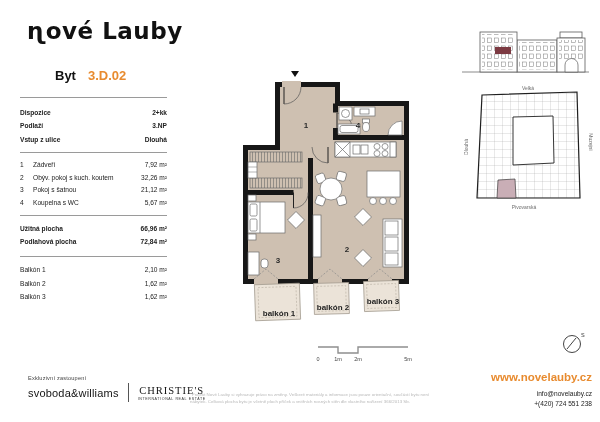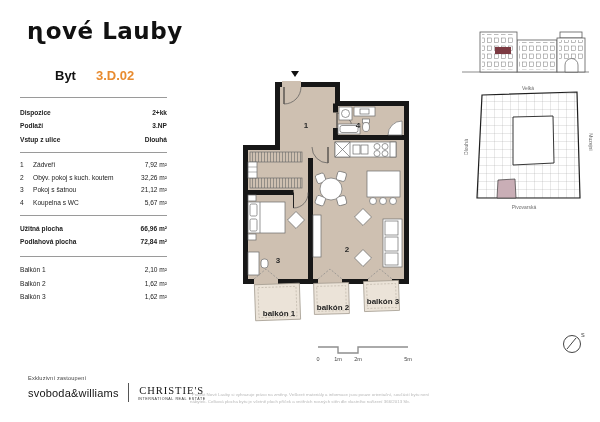--- a/index.html
+++ b/index.html
@@ -2,21 +2,21 @@
 <html><head>
 <meta charset="utf-8">
 <style>
   html,body{margin:0;padding:0;background:#fff;}
   .page{position:relative;width:600px;height:422px;background:#ffffff;overflow:hidden;
         font-family:"Liberation Sans","DejaVu Sans",sans-serif;color:#222;}
   
   .logo{position:absolute;left:27px;top:18px;font-family:"DejaVu Sans",sans-serif;
         font-size:23px;font-weight:700;letter-spacing:.5px;color:#111;}
   .unit-line{position:absolute;left:55px;top:68px;font-size:13px;font-weight:700;color:#111;}
-  .unit-num{color:#e88b2f;margin-left:20px;}
+  .unit-num{color:#e88b2f;margin-left:12px;}
   
   .panel{position:absolute;left:20px;top:97px;width:147px;}
   .hr{border:none;border-top:1px solid #9a9a9a;margin:0;height:0;}
   .rows{margin:0;padding:0;}
   .row{display:flex;justify-content:space-between;align-items:baseline;font-size:6.6px;line-height:13.4px;}
   .row .val{text-align:right;white-space:nowrap;}
   .b{font-weight:700;}
   .roomrow{display:grid;grid-template-columns:13px 1fr auto;font-size:6.6px;line-height:12.6px;}
   .roomrow .val{text-align:right;}
   .mt8{margin-top:8px;} .mt6{margin-top:6px;}
@@ -323,14 +323,19 @@
     <span class="f-div"></span>
     <span class="f-chr">
       <span class="f-chr-main">CHRISTIE'S</span>
       <span class="f-chr-sub">INTERNATIONAL REAL ESTATE</span>
     </span>
   </div>
   <div class="f-disc">
     <div>*Projekt Nové Lauby si vyhrazuje právo na změny. Veškeré materiály a informace jsou pouze orientační, součástí bytu není</div>
     <div>nábytek. Celková plocha bytu je včetně ploch příček a vnitřních nosných stěn dle vlastního nařízení 366/2013 Sb.</div>
   </div>
+  <div class="f-right">
+    <a href="#" class="f-web">www.novelauby.cz</a>
+    <div class="f-email">info@novelauby.cz</div>
+    <div class="f-phone">+(420) 724 551 238</div>
+  </div>
 
 </div>
 
 </body></html>

